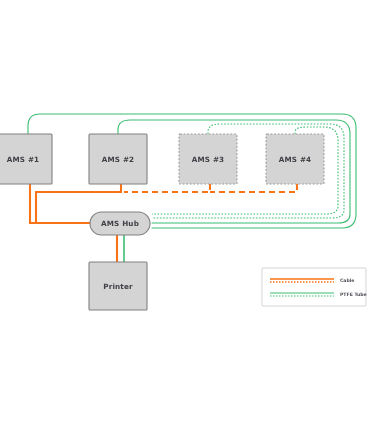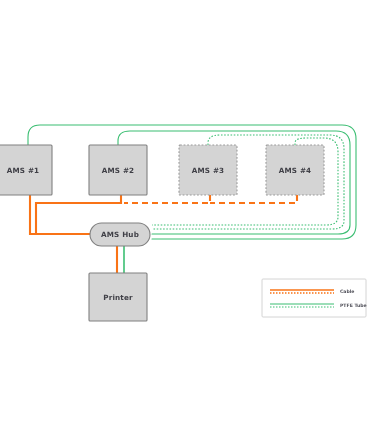--- a/index.html
+++ b/index.html
@@ -3,21 +3,21 @@
 <meta charset="utf-8">
 <style>
   html,body{margin:0;padding:0;}
   body{
     width:370px;height:423px;
     background:#ffffff;
     font-family:"DejaVu Sans", sans-serif;
     overflow:hidden;
     position:relative;
   }
-  #stage{position:absolute;left:0;top:11px;width:370px;height:298px;}
+  #stage{position:absolute;left:0;top:0;width:370px;height:298px;}
   svg.layer{position:absolute;left:0;top:0;width:370px;height:423px;}
 
   .node-label{
     font-family:"DejaVu Sans", sans-serif;
     font-size:7.2px;
     font-weight:700;
     fill:#3f3f46;
     text-anchor:middle;
     dominant-baseline:middle;
     letter-spacing:0.2px;

